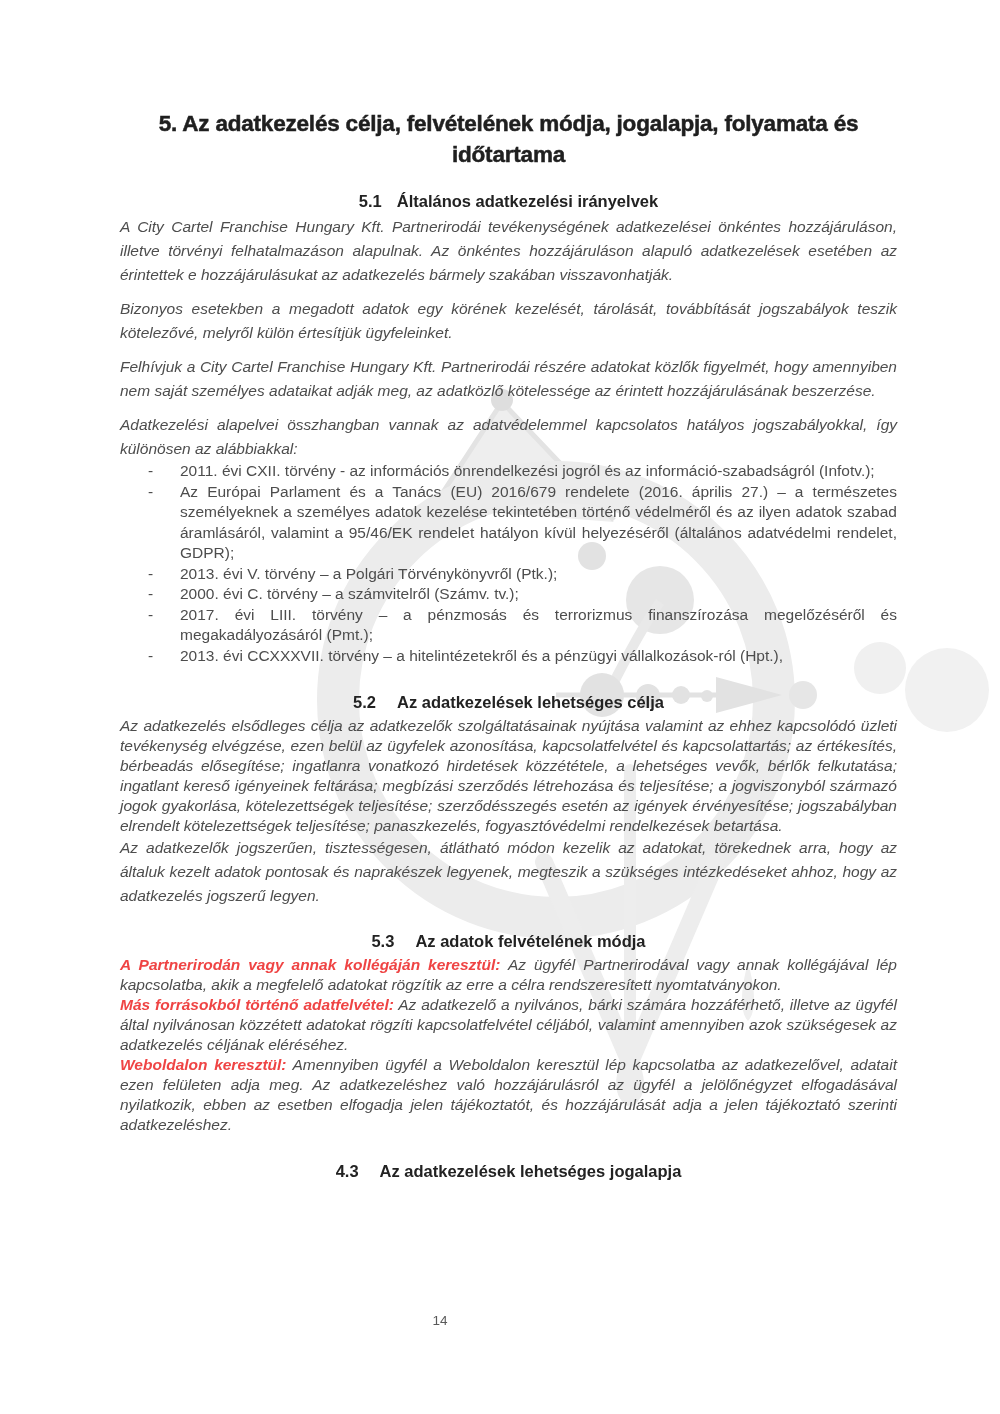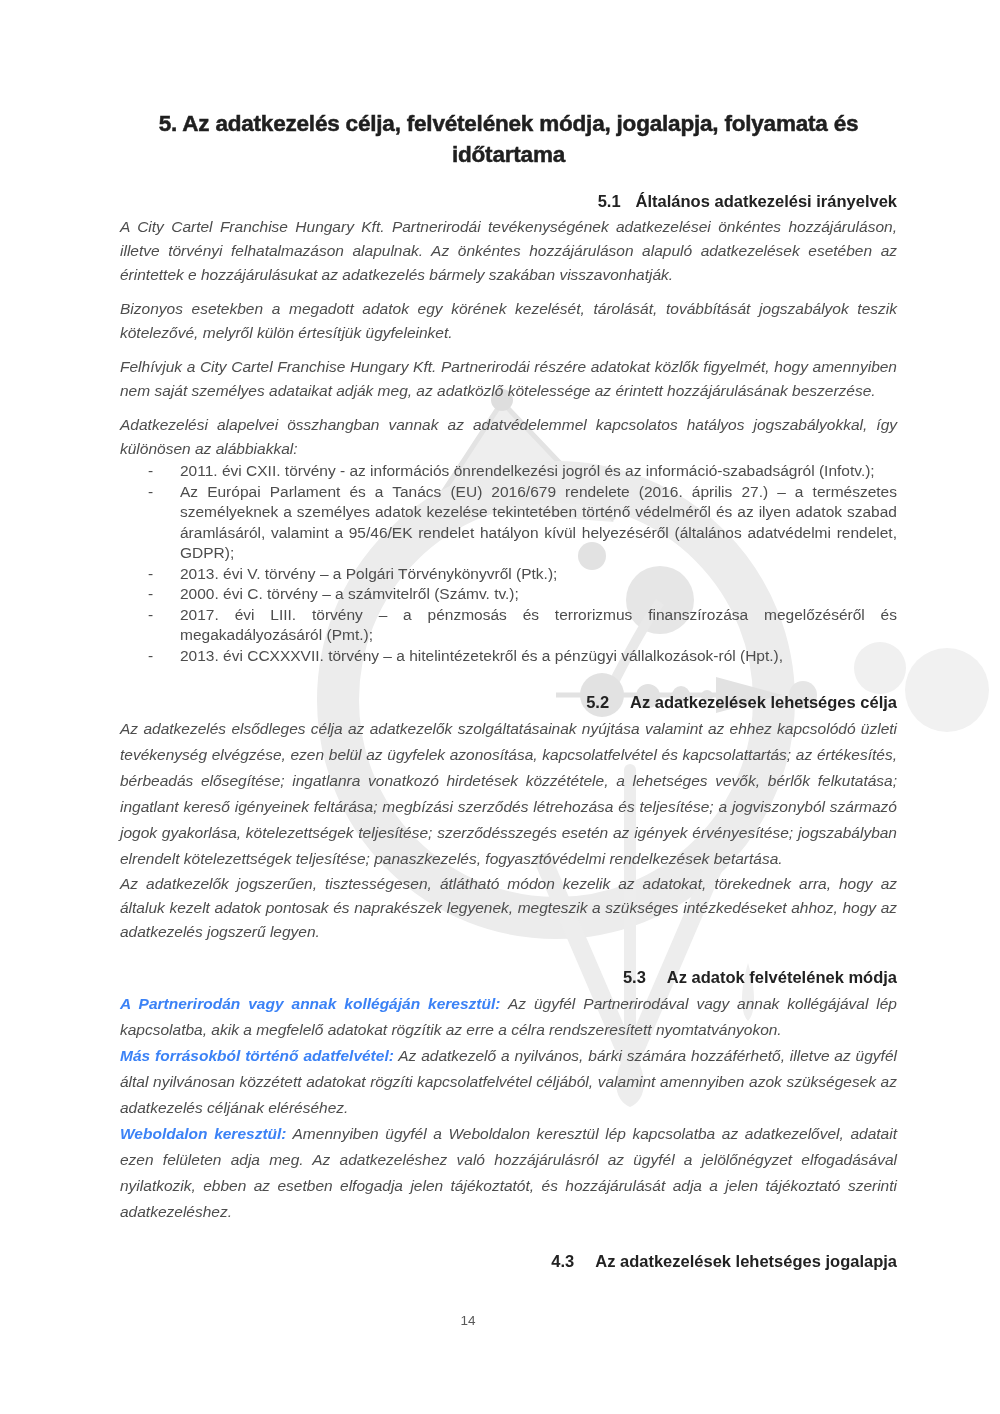--- a/index.html
+++ b/index.html
@@ -26,46 +26,46 @@
     font-size:22.5px; line-height:31px;
     font-weight:800; letter-spacing:-0.2px;
     color:#1f1f1f;
     text-align:center;
     -webkit-text-stroke:0.5px #1f1f1f;
   }
   h2.sec-head {
     margin:10px 0 3px 0;
     font-size:16.5px; line-height:22px;
     font-weight:700; color:#222222;
-    text-align:right;
+    text-align:center;
   }
   h2.sec-head .num { display:inline-block; margin-right:21px; }
   h2.sec-head.wide-num .num { margin-right:15px; }
   p { margin:0 0 10px 0; font-size:15.5px;font-style:italic; }
   .lh24 { line-height:24px; }
-  .lh21 { line-height:26px; }
+  .lh21 { line-height:20px; }
   p.nogap { margin-bottom:0; }
-  b.lead { color:#3b82f6; font-weight:700; }
+  b.lead { color:#ef4444; font-weight:700; }
   ul.law-list {
     list-style:none;
     margin:0 0 0 0; padding:0 0 0 28px;
   }
   ul.law-list li {
     display:flex;
     font-size:15.5px; line-height:20.5px;
   }
   ul.law-list .dash { flex:0 0 32px; text-align:left; }
   ul.law-list .li-text { flex:1 1 auto; text-align:justify; }
   .sec-52-gap { height:15px; }
   .sec-53-gap { height:12px; }
   .sec-54-gap { height:15px; }
   .page-number {
     position:absolute; left:0; top:1313px; width:880px;
     text-align:center; font-size:13.5px; line-height:16px;
-    color:#595959; z-index:1;padding-left:28px;
+    color:#595959; z-index:1;
   }
 </style>
 </head>
 <body>
 
 <div class="page">
 
   <div class="watermark">
     <svg width="1000" height="1414" viewBox="0 0 1000 1414" xmlns="http://www.w3.org/2000/svg">
 

